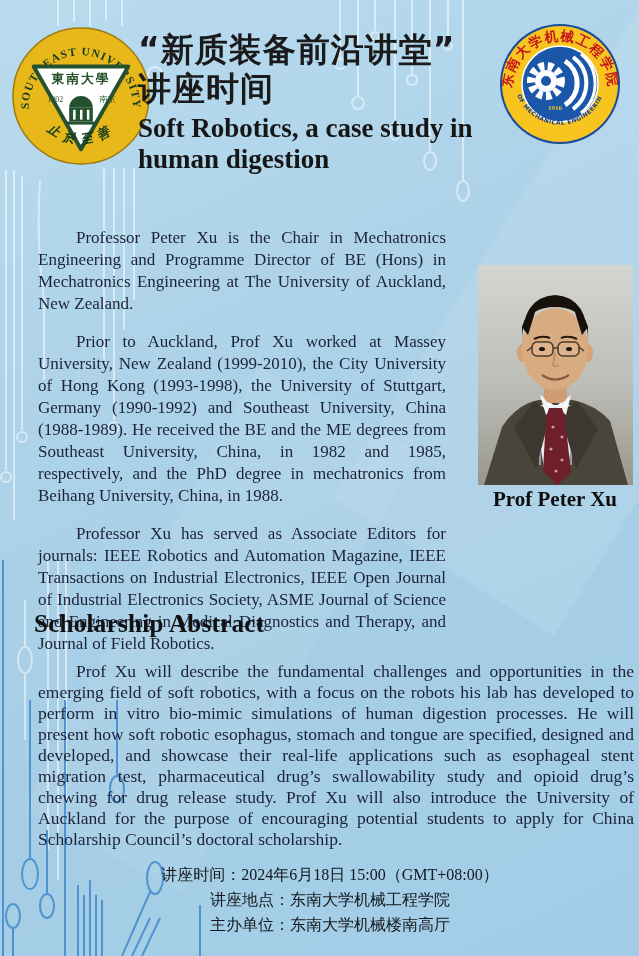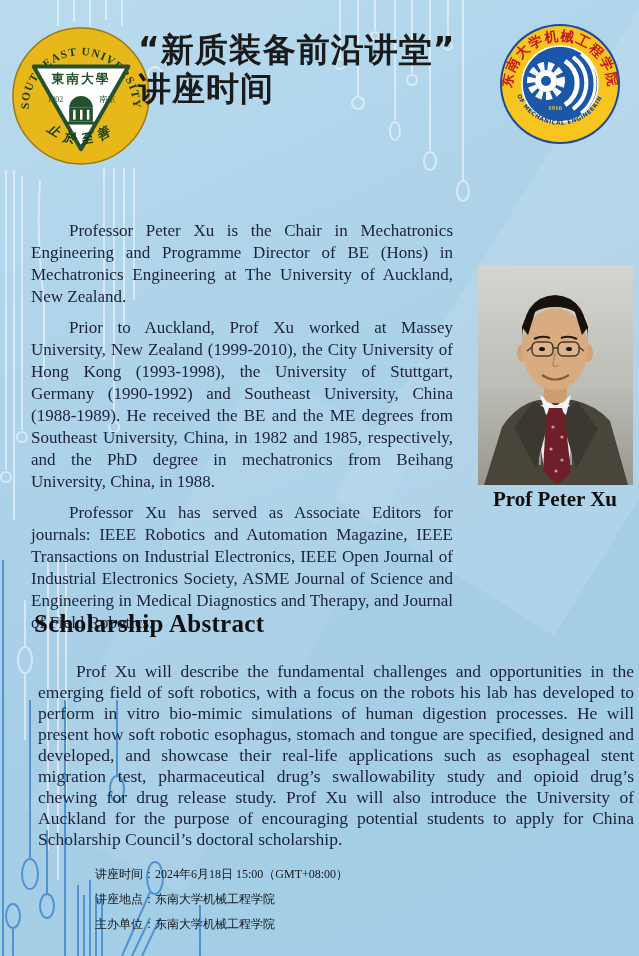--- a/index.html
+++ b/index.html
@@ -19,31 +19,31 @@
   .title-block { position:absolute; left:138px; top:30px; width:384px; text-align:left; color:#1a1a1a; }
   .title-cn { font-family:"DejaVu Sans", sans-serif; font-weight:bold; font-size:33px; line-height:39px; letter-spacing:1px; }
   .title-en { font-family:"Liberation Serif", serif; font-weight:bold; font-size:27px; line-height:31px; margin-top:5px; color:#161616; }
 
   .section-heading { position:absolute; font-weight:bold; font-size:25px; color:#101010; letter-spacing:0.3px; }
   .bio-heading { left:36px; top:175px; }
   .abs-heading { left:34px; top:610px; }
 
   .bio-text { position:absolute; left:22px; top:211px; width:440px; font-size:17px; line-height:22px;
               color:#1c2238; text-align:justify; }
-  .bio-text p { margin:9px; text-indent:38px; }
+  .bio-text p { margin:16px; text-indent:38px; }
 
   .abs-text { position:absolute; left:22px; top:645px; width:596px; font-size:17.5px; line-height:21px;
               color:#1c2238; text-align:justify; text-indent:38px; margin:16px; }
 
   .photo { position:absolute; left:478px; top:265px; width:155px; height:220px; }
   .photo-caption { position:absolute; left:466px; top:487px; width:178px; text-align:center;
                    font-weight:bold; font-size:21px; color:#0e0e0e; }
 
-  .footer { position:absolute; left:95px; top:862px; width:470px; 
-            font-size:12px; line-height:25px; color:#14181c; }
+  .footer { position:absolute; left:95px; top:862px; width:470px; text-align:center;
+            font-size:16px; line-height:25px; color:#14181c; }
   .footer div { white-space:nowrap; }
 </style>
 </head>
 <body>
 
 <div class="poster">
 
   <div class="streak s1"></div>
   <div class="streak s2"></div>
 
@@ -168,20 +168,24 @@
     </g>
     <text x="56" y="87" text-anchor="middle" font-size="7" fill="#f7c51e" font-weight="bold">1916</text>
     <text font-size="5.8" font-weight="bold" fill="#153f8f" letter-spacing="0.5" font-family="DejaVu Sans, sans-serif">
       <textPath href="#smeArcBottom" startOffset="50%" text-anchor="middle">SCHOOL OF MECHANICAL ENGINEERING OF SEU</textPath>
     </text>
   </svg>
 
   <div class="title-block">
     <div class="title-cn">“新质装备前沿讲堂”</div>
     <div class="title-cn">讲座时间</div>
+    <div class="title-en">
+      <div>Soft Robotics, a case study in</div>
+      <div>human digestion</div>
+    </div>
   </div>
 
   <div class="bio-text">
     <p>Professor Peter Xu is the Chair in Mechatronics Engineering and Programme Director of BE (Hons) in Mechatronics Engineering at The University of Auckland, New Zealand.</p>
     <p>Prior to Auckland, Prof Xu worked at Massey University, New Zealand (1999-2010), the City University of Hong Kong (1993-1998), the University of Stuttgart, Germany (1990-1992) and Southeast University, China (1988-1989). He received the BE and the ME degrees from Southeast University, China, in 1982 and 1985, respectively, and the PhD degree in mechatronics from Beihang University, China, in 1988.</p>
     <p>Professor Xu has served as Associate Editors for journals: IEEE Robotics and Automation Magazine, IEEE Transactions on Industrial Electronics, IEEE Open Journal of Industrial Electronics Society, ASME Journal of Science and Engineering in Medical Diagnostics and Therapy, and Journal of Field Robotics.</p>
   </div>
 
   <svg class="photo" viewBox="0 0 155 220">
     <defs>
@@ -240,16 +244,16 @@
     <path d="M64 110 Q77 119 91 110" stroke="#8a5a3a" stroke-width="2.2" fill="none"></path>
   </svg>
   <div class="photo-caption">Prof Peter Xu</div>
 
   <div class="section-heading abs-heading">Scholarship Abstract</div>
   <p class="abs-text">Prof Xu will describe the fundamental challenges and opportunities in the emerging field of soft robotics, with a focus on the robots his lab has developed to perform in vitro bio-mimic simulations of human digestion processes. He will present how soft robotic esophagus, stomach and tongue are specified, designed and developed, and showcase their real-life applications such as esophageal stent migration test, pharmaceutical drug’s swallowability study and opioid drug’s chewing for drug release study. Prof Xu will also introduce the University of Auckland for the purpose of encouraging potential students to apply for China Scholarship Council’s doctoral scholarship.</p>
 
   <div class="footer">
     <div>讲座时间：2024年6月18日 15:00（GMT+08:00）</div>
     <div>讲座地点：东南大学机械工程学院</div>
-    <div>主办单位：东南大学机械工程学院</div>
+    <div>主办单位：东南大学机械楼南高厅</div>
   </div>
 
 </div>
 
 </body></html>

